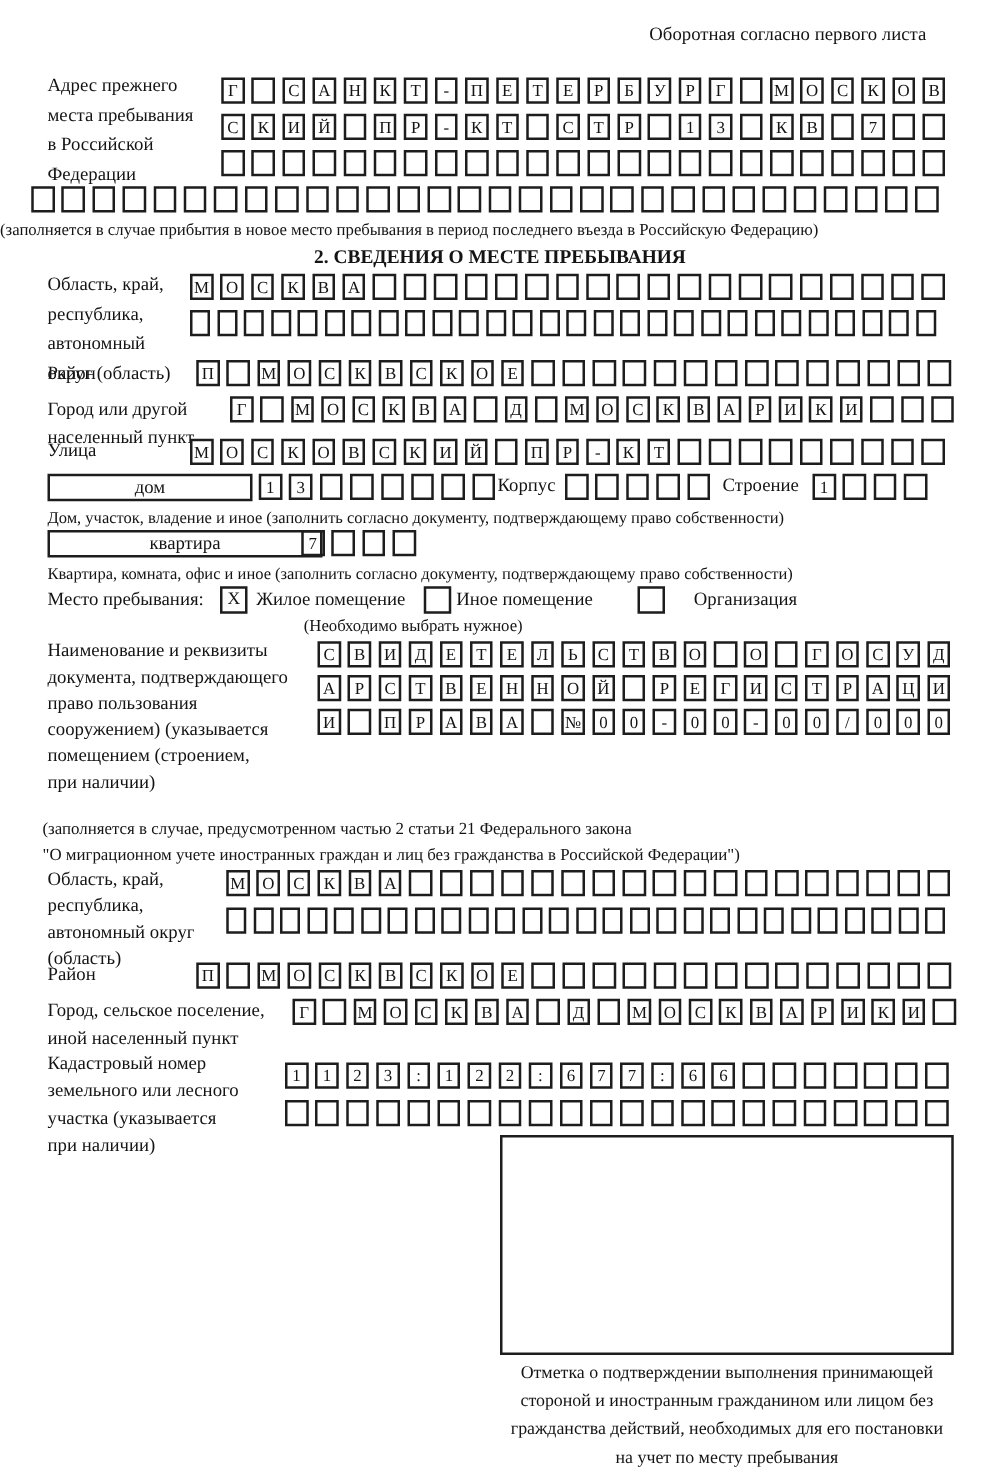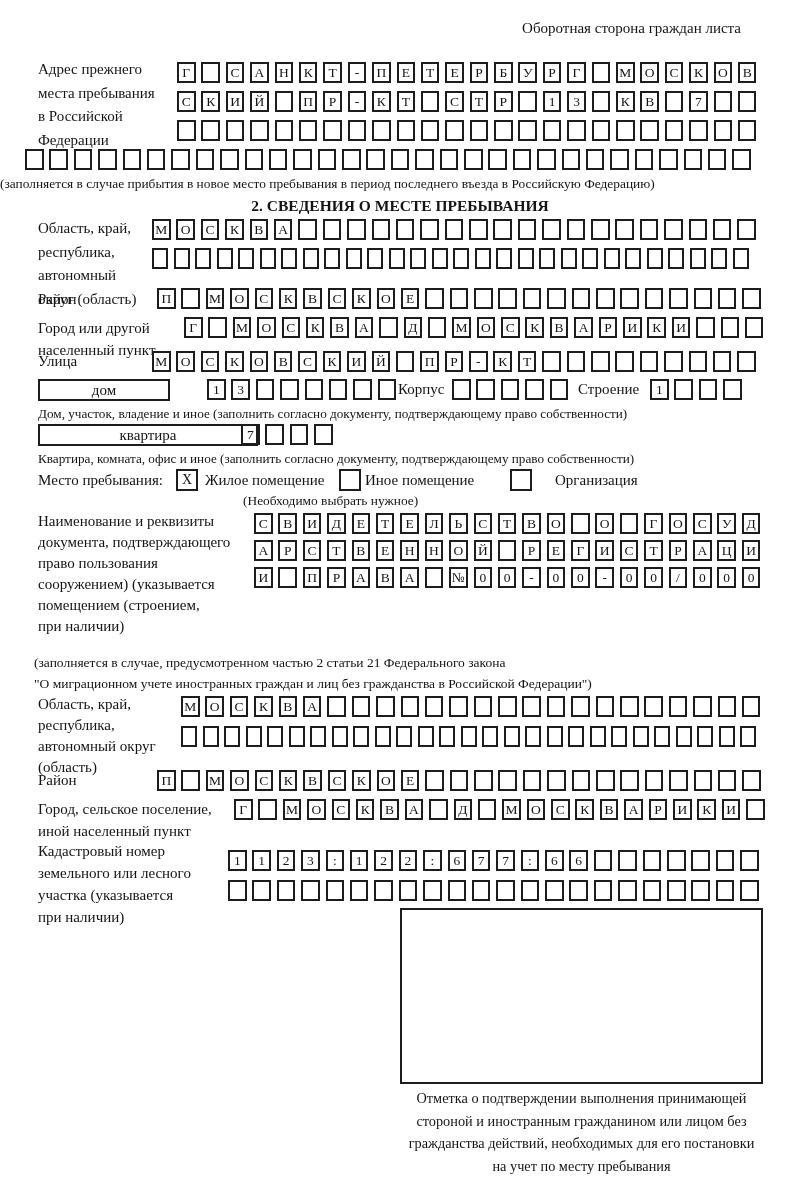--- a/index.html
+++ b/index.html
@@ -26,21 +26,21 @@
   .stamprect{position:absolute;box-sizing:border-box;border:2px solid #1d1d1d;background:#fff;}
   .caption{position:absolute;text-align:center;font-size:14.3px;}
   .caption div{line-height:22.5px;white-space:nowrap;}
   .notelines div{line-height:21px;}
 </style>
 </head>
 <body>
 
 <div id="page">
 
-  <div class="label" style="right:59px;top:20px;">Оборотная сторона граждан листа</div>
+  <div class="label" style="right:59px;top:20px;">Оборотная согласно первого листа</div>
 
   <div class="label lines lh23" style="left:38px;top:58px;">
       <div>Адрес прежнего</div>
       <div>места пребывания</div>
       <div>в Российской</div>
       <div>Федерации</div>
     </div>
   <div class="boxrow" style="left:177px;top:62px;">
       <span class="cell">Г</span>
       <span class="cell"></span>
@@ -301,21 +301,21 @@
       <span class="cell"></span>
       <span class="cell"></span>
       <span class="cell"></span>
       <span class="cell"></span>
       <span class="cell"></span>
       <span class="cell"></span>
       <span class="cell"></span>
       <span class="cell"></span>
     </div>
 
-  <div class="fieldrect" style="left:38px;top:379px;width:132px;">дом</div>
+  <div class="fieldrect" style="left:38px;top:379px;width:164px;">дом</div>
   <div class="boxrow" style="left:207px;top:379px;">
       <span class="cell">1</span>
       <span class="cell">3</span>
       <span class="cell"></span>
       <span class="cell"></span>
       <span class="cell"></span>
       <span class="cell"></span>
       <span class="cell"></span>
       <span class="cell"></span>
     </div>

